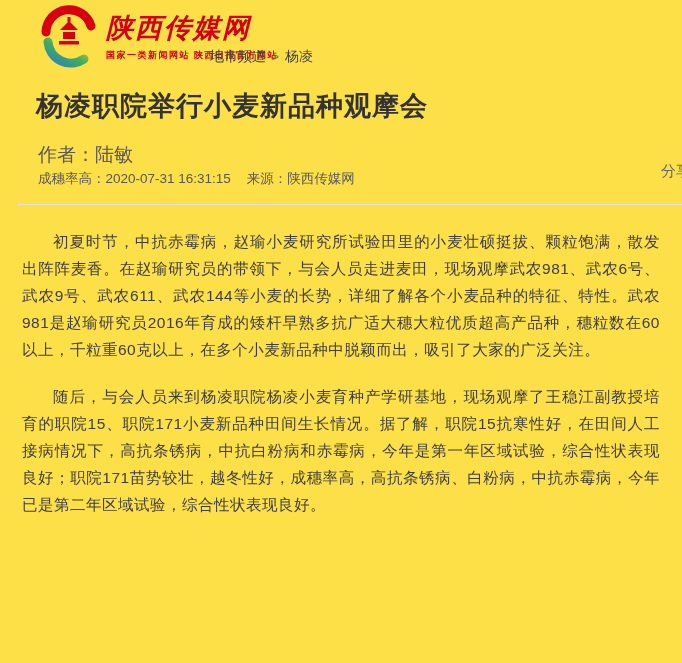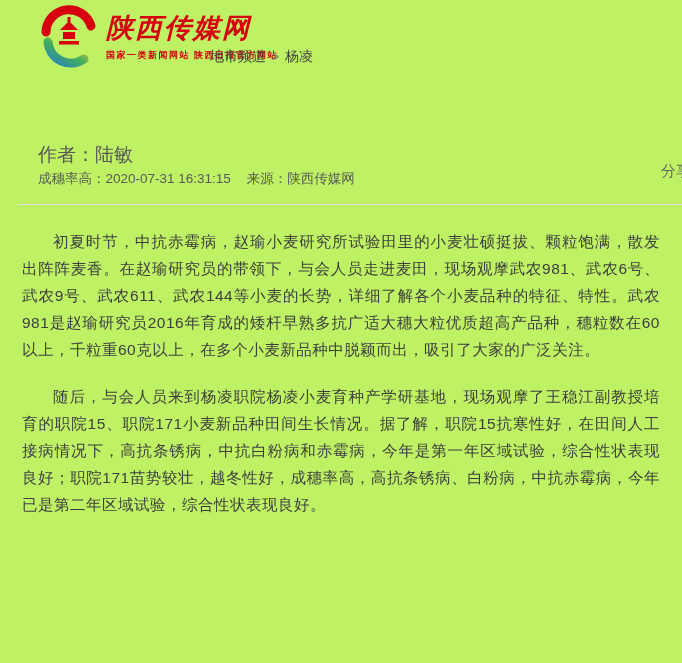--- a/index.html
+++ b/index.html
@@ -6,21 +6,21 @@
   html, body { width: 682px; height: 663px; }
   body {
     font-family: "Liberation Sans", "DejaVu Sans", sans-serif;
     background: #f6f6f5;
     overflow: hidden;
   }
   .page {
     position: relative;
     width: 682px;
     height: 663px;
-    background: #bef264;
+    background: #fde047;
     overflow: hidden;
   }
   
   .site-header {
     position: absolute;
     top: 0; left: 0; right: 0;
     height: 82px;
   }
   .logo {
     position: absolute;
@@ -149,20 +149,21 @@
         <div class="logo-name">陕西传媒网</div>
         <div class="logo-tagline">国家一类新闻网站 陕西日报官方网站</div>
       </span>
     </div>
 
     <div class="breadcrumb">
       <a>地市频道</a><span class="sep">&gt;</span><a>杨凌</a>
     </div>
   </div>
 
+  <h1 class="article-title">杨凌职院举行小麦新品种观摩会</h1>
 
   <div class="meta-author">
     <span>作者：</span><span>陆敏</span>
   </div>
 
   <div class="meta-publish">
     <span>成穗率高：</span><span>2020-07-31 16:31:15</span><span class="src-label">来源：</span><span>陕西传媒网</span>
   </div>
 
   <div class="share">分享</div>

